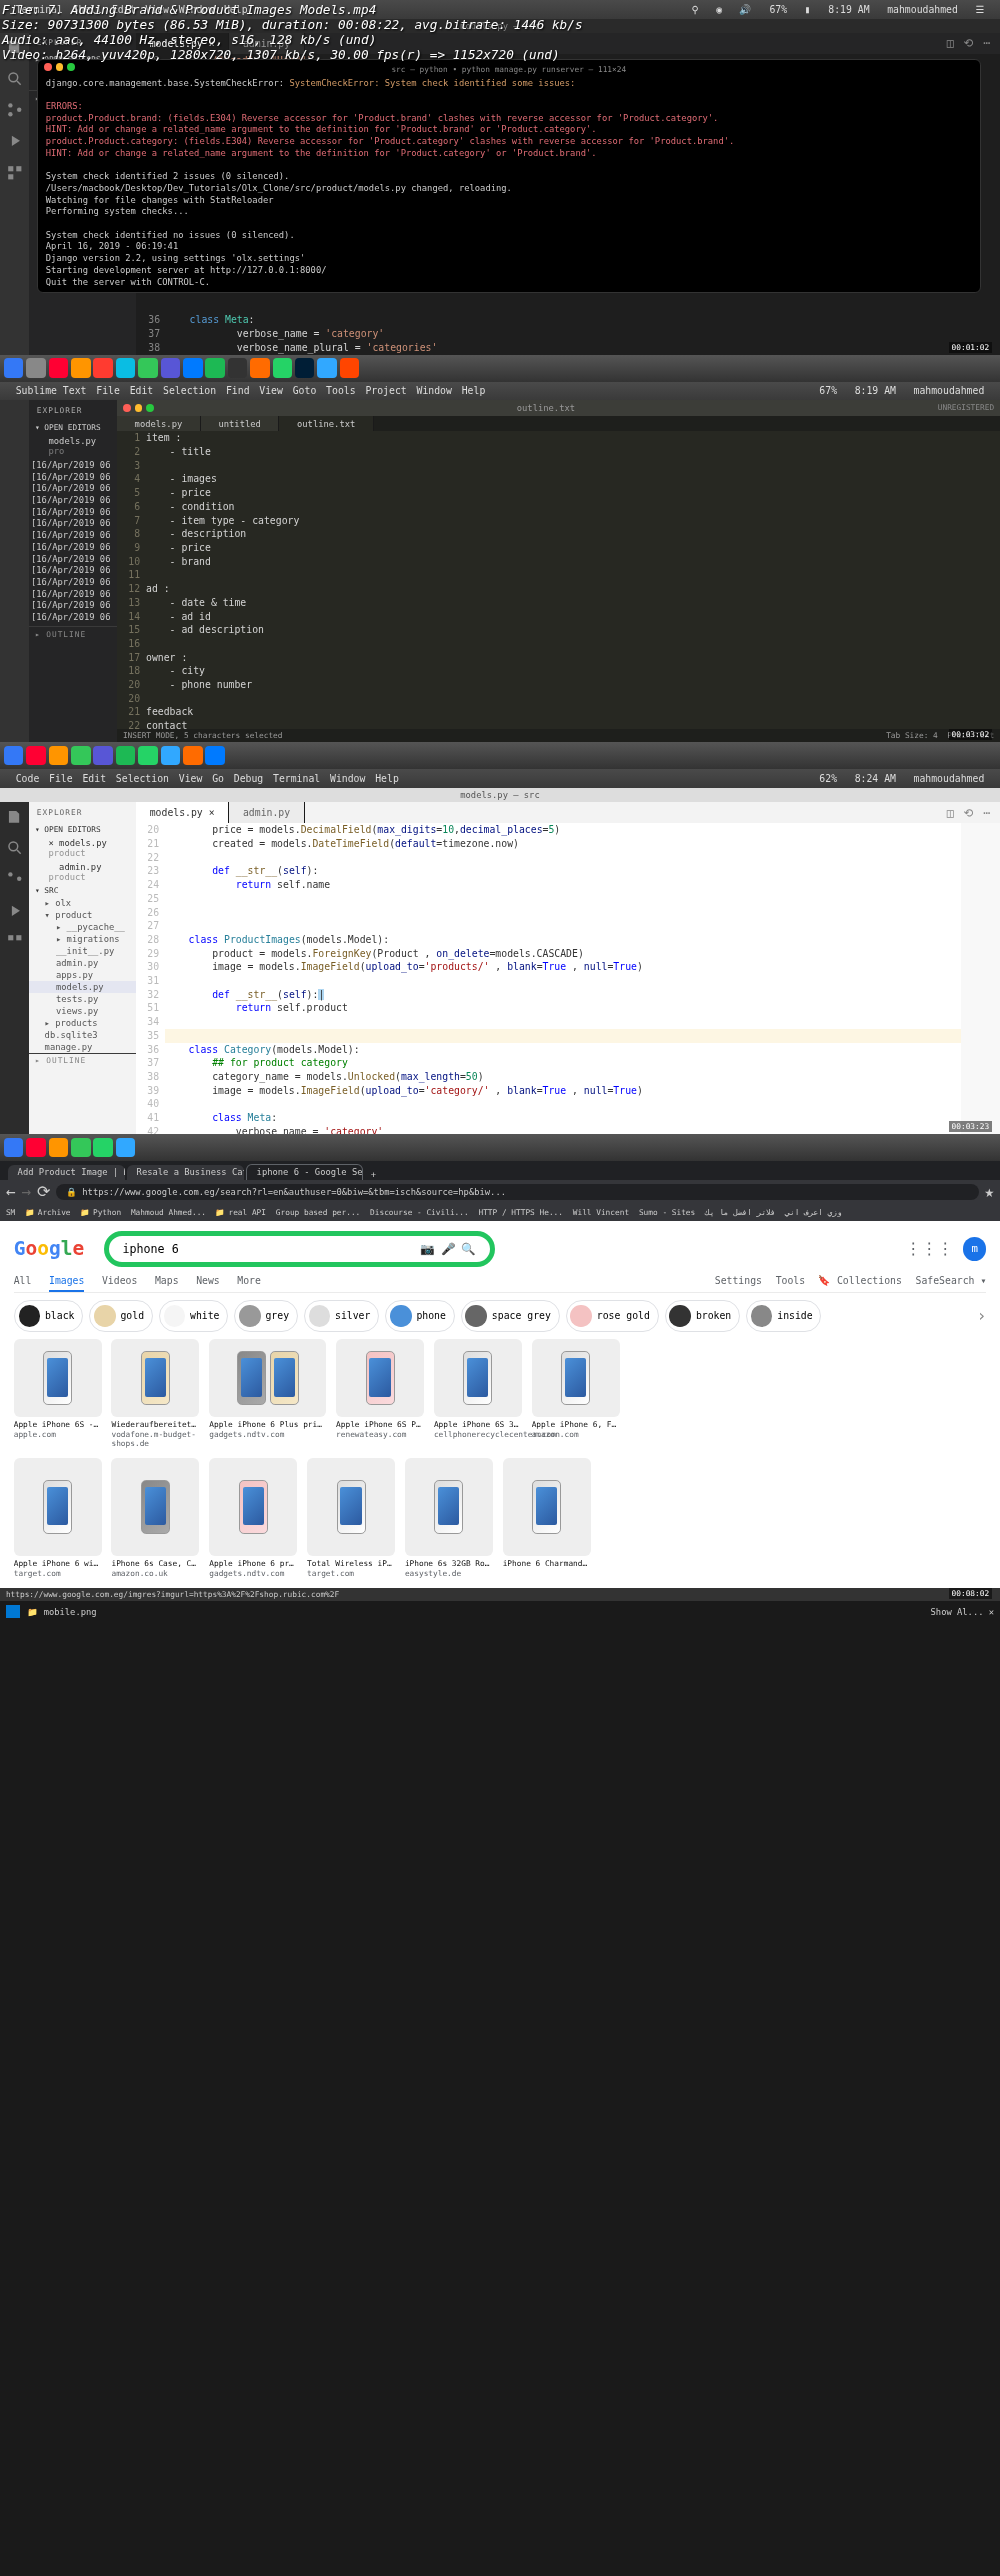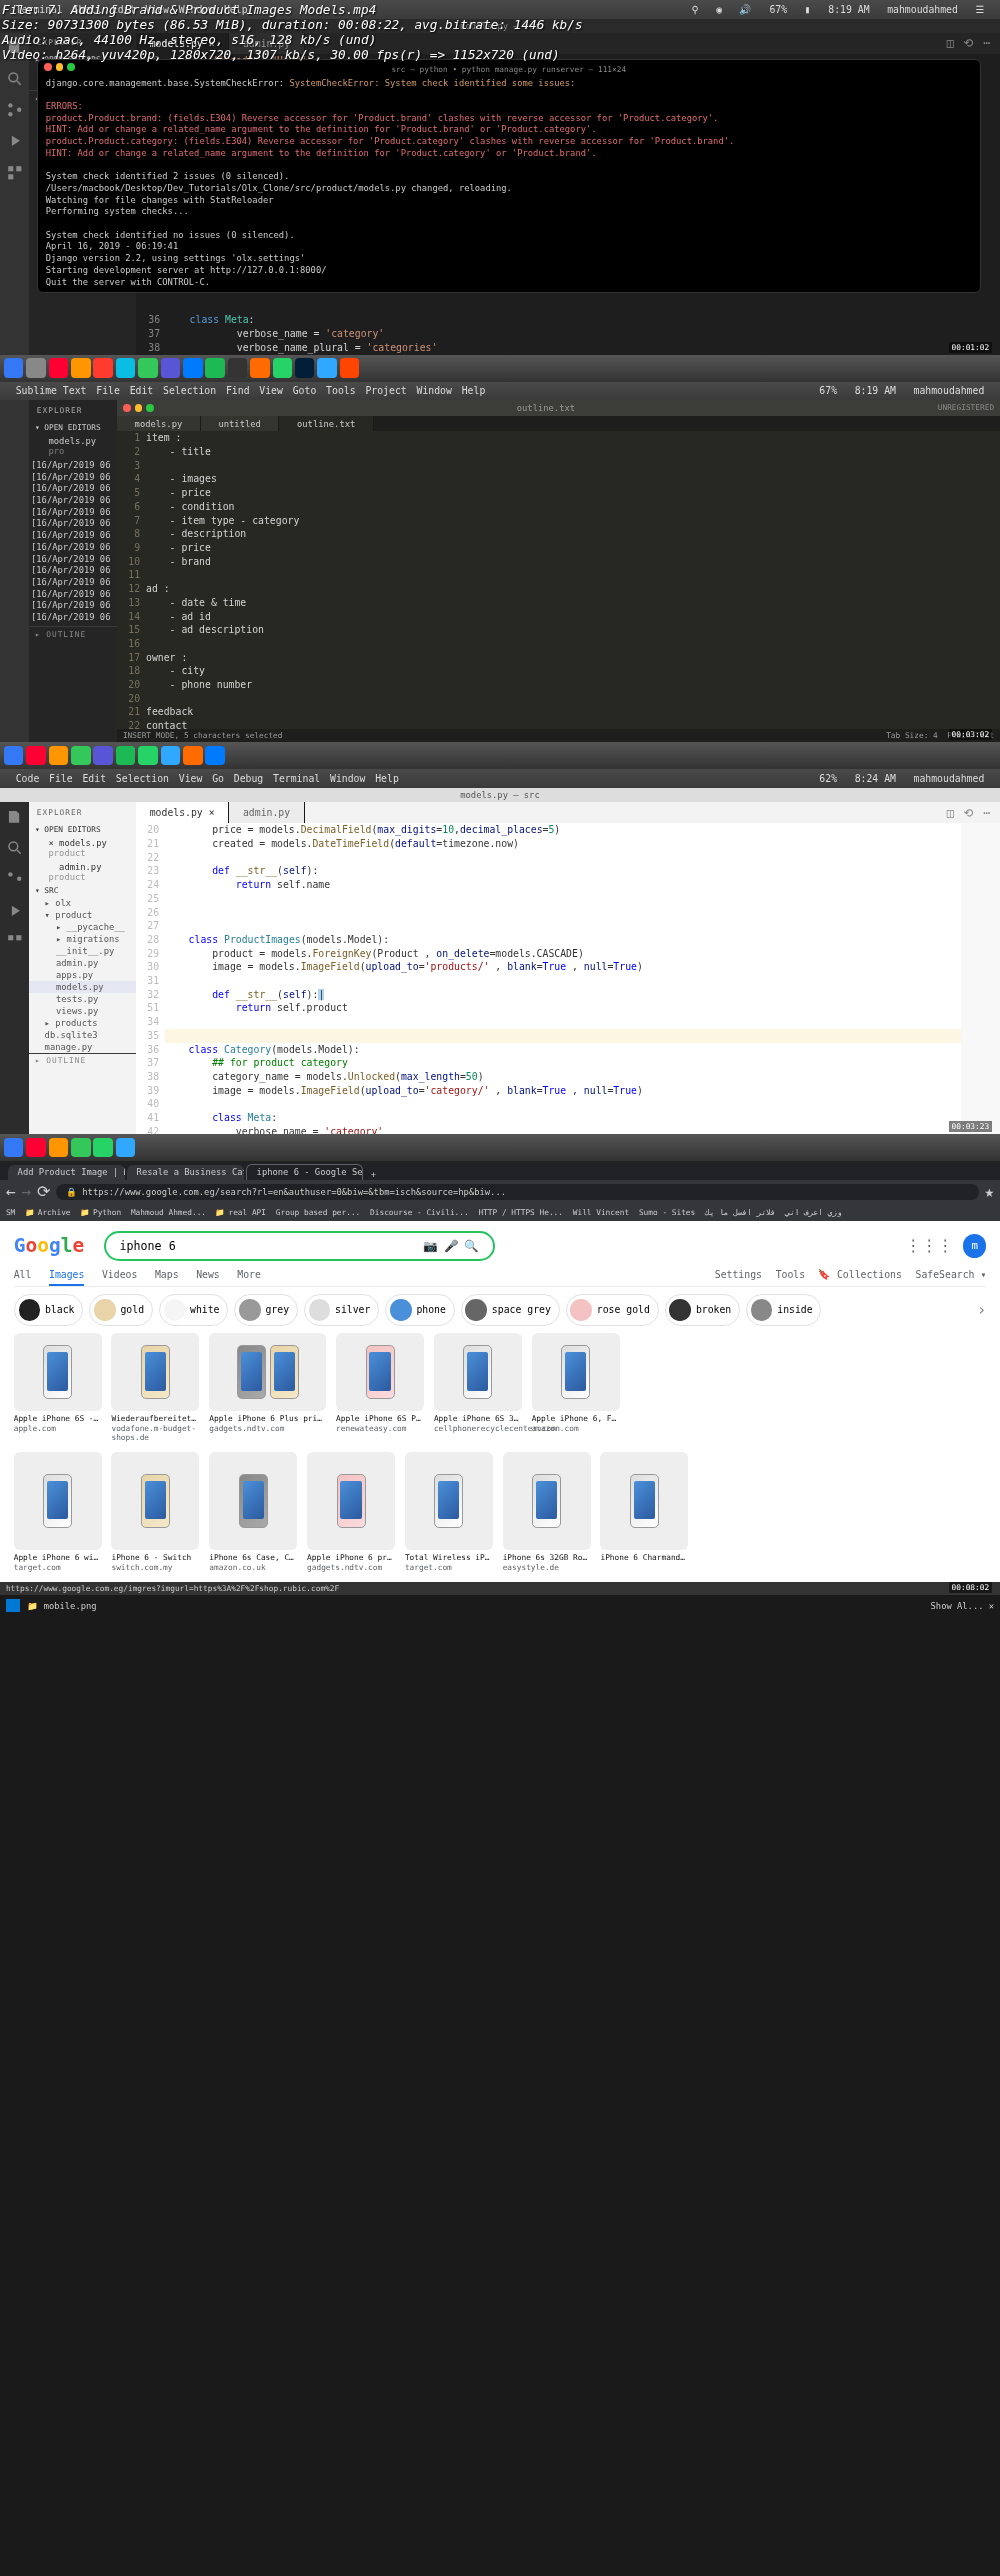--- a/index.html
+++ b/index.html
@@ -58,21 +58,21 @@
 .chrome-tab { background:#35363a; color:#ccc; padding:2.9px 9.8px; border-radius:5.9px 5.9px 0 0; margin-right:2px; display:flex; align-items:center; gap:3.9px; max-width:117px; overflow:hidden; white-space:nowrap; }
 .chrome-tab.active { background:#202124; border:1px solid #5f6368; border-bottom:none; }
 .chrome-toolbar { background:#35363a; height:23.4px; display:flex; align-items:center; padding:0 5.9px; gap:5.9px; }
 .chrome-toolbar .url { flex:1; background:#202124; border-radius:11.7px; padding:2.9px 9.8px; color:#ccc; font-size:8.8px; }
 .bookmarks { background:#35363a; height:17.6px; display:flex; align-items:center; padding:0 5.9px; gap:9.8px; font-size:7.8px; color:#ccc; }
 .bk { display:flex; align-items:center; gap:2.9px; }
 .google-page { background:#fff; padding:9.8px 13.7px; font-family:Arial,sans-serif; }
 .g-header { display:flex; align-items:center; gap:19.5px; margin-bottom:7.8px; }
 .g-logo { font-size:19.5px; font-weight:bold; }
 .g-logo span:nth-child(1){color:#4285f4}.g-logo span:nth-child(2){color:#ea4335}.g-logo span:nth-child(3){color:#fbbc05}.g-logo span:nth-child(4){color:#4285f4}.g-logo span:nth-child(5){color:#34a853}.g-logo span:nth-child(6){color:#ea4335}
-.g-search { flex:1; max-width:391px; border:2px solid #22c55e; border-radius:19.5px; padding:5.9px 13.7px; font-size:11.7px; display:flex; align-items:center; }
+.g-search { flex:1; max-width:391px; border:5px solid #22c55e; border-radius:19.5px; padding:5.9px 13.7px; font-size:11.7px; display:flex; align-items:center; }
 .g-search input { border:none; outline:none; flex:1; font-size:11.7px; }
 .g-icons { margin-left:auto; display:flex; gap:9.8px; align-items:center; }
 .g-avatar { width:23.4px; height:23.4px; border-radius:50%; background:#1a73e8; color:#fff; display:flex; align-items:center; justify-content:center; font-size:10.7px; }
 .g-nav { display:flex; gap:17.6px; font-size:9.8px; color:#5f6368; border-bottom:1px solid #ebebeb; padding-bottom:5.9px; margin-bottom:5.9px; }
 .g-nav a.active { color:#1a73e8; border-bottom:2.9px solid #1a73e8; padding-bottom:3.9px; margin-bottom:-6.8px; }
 .g-nav-right { margin-left:auto; display:flex; gap:13.7px; }
 .g-chips { display:flex; gap:5.9px; margin:7.8px 0; align-items:center; overflow:hidden; }
 .g-chip { border:1px solid #dfe1e5; border-radius:17.6px; padding:3.9px 7.8px 3.9px 3.9px; font-size:9.8px; display:flex; align-items:center; gap:4.9px; flex-shrink:0; }
 .g-chip .sw { width:21.5px; height:21.5px; border-radius:50%; background:#ccc; }
 .g-results { display:flex; flex-wrap:wrap; gap:9.8px; }
@@ -690,27 +690,20 @@
   <div class="g-results" id="g-row2" style="margin-top:9.8px">
         <div class="g-result ">
       <div class="g-img tall">
             <div class="phone "></div>
           </div>
       <div class="g-title">Apple iPhone 6 with FaceTi...</div>
           <div>target.com</div>
         </div>
         <div class="g-result ">
       <div class="g-img tall">
-            <div class="phone gold"></div>
-          </div>
-      <div class="g-title">iPhone 6 - Switch</div>
-          <div>switch.com.my</div>
-        </div>
-        <div class="g-result ">
-      <div class="g-img tall">
             <div class="phone grey"></div>
           </div>
       <div class="g-title">iPhone 6s Case, Clear Sho...</div>
           <div>amazon.co.uk</div>
         </div>
         <div class="g-result ">
       <div class="g-img tall">
             <div class="phone rose"></div>
           </div>
       <div class="g-title">Apple iPhone 6 price in India...</div>

